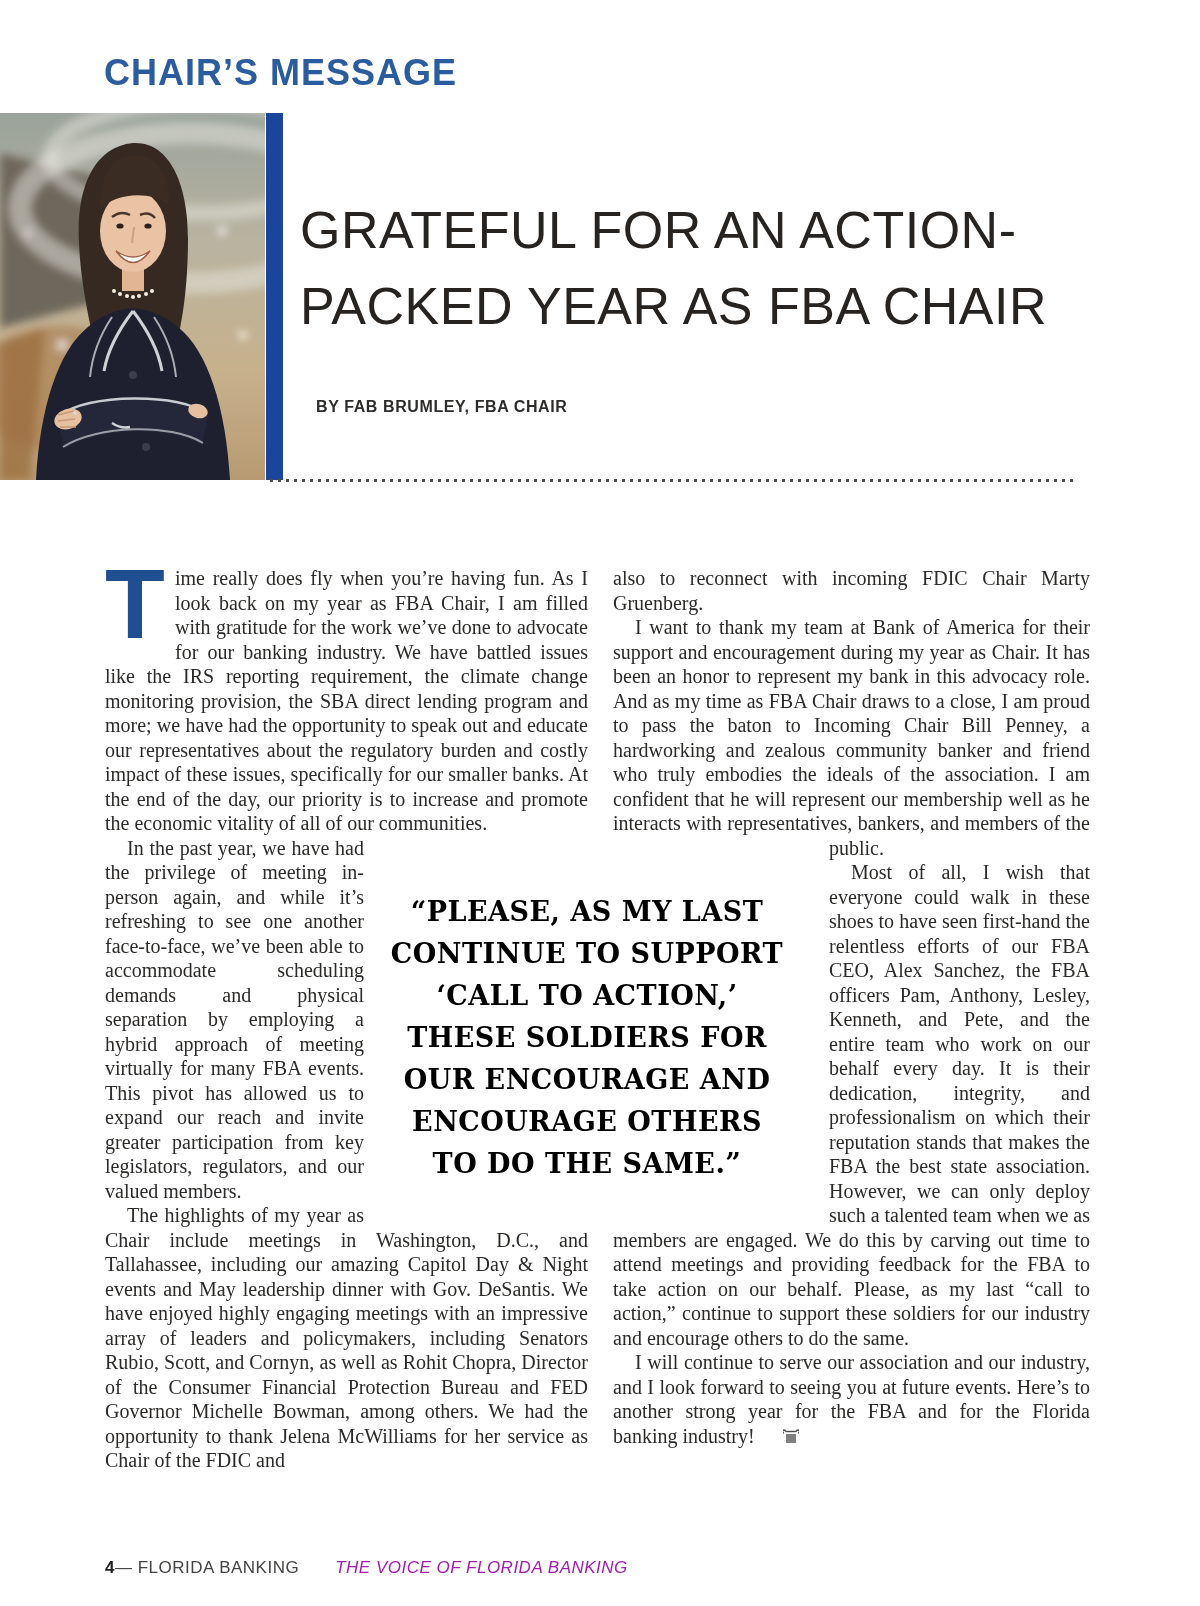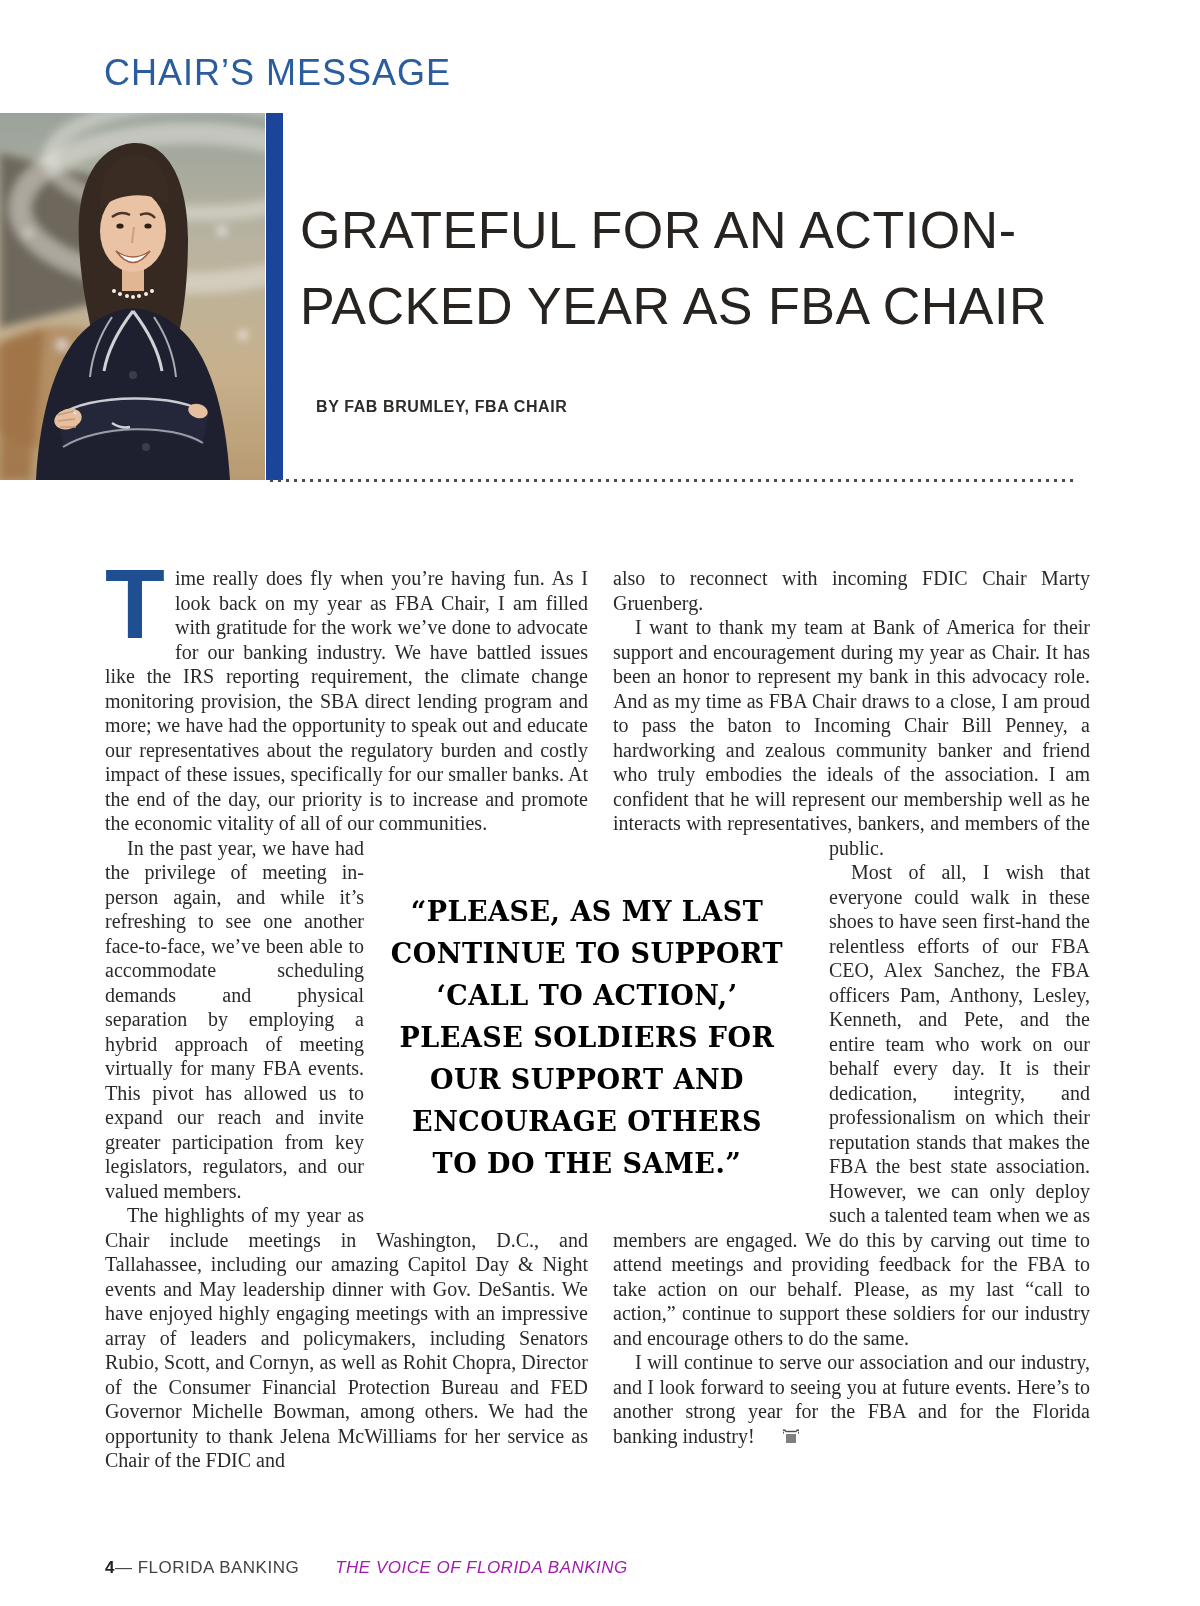--- a/index.html
+++ b/index.html
@@ -11,21 +11,21 @@
     background:#ffffff;
     overflow:hidden;
     font-family:"Liberation Serif", serif;
     color:#2b2a28;
   }
 
   
   .section-label {
     position:absolute; left:104px; top:52px;
     font-family:"Liberation Sans", sans-serif;
-    font-weight:400;
+    font-weight:700;
     font-size:36px;
     letter-spacing:1px;
     color:#2a5c9e;
   }
 
   
   .photo {
     position:absolute; left:0; top:113px;
     width:265px; height:367px;
     overflow:hidden;
@@ -224,22 +224,22 @@
                 <path d="M2.5,3.5 h11"></path>
                 <path d="M4,6 v9 M6,6 v9 M8,6 v9 M10,6 v9 M12,6 v9"></path>
               </g>
             </svg></span></p>
     </div>
 
     <div class="pull-quote">
       <div>“PLEASE, AS MY LAST</div>
       <div>CONTINUE TO SUPPORT</div>
       <div>‘CALL TO ACTION,’</div>
-      <div>PLEASE SOLDIERS FOR</div>
-      <div>OUR SUPPORT AND</div>
+      <div>THESE SOLDIERS FOR</div>
+      <div>OUR ENCOURAGE AND</div>
       <div>ENCOURAGE OTHERS</div>
       <div>TO DO THE SAME.”</div>
     </div>
 
   </div>
 
   <div class="footer">
     <span class="pg">4</span><span class="mag">— FLORIDA BANKING</span><span class="tagline">THE VOICE OF FLORIDA BANKING</span>
   </div>
 

